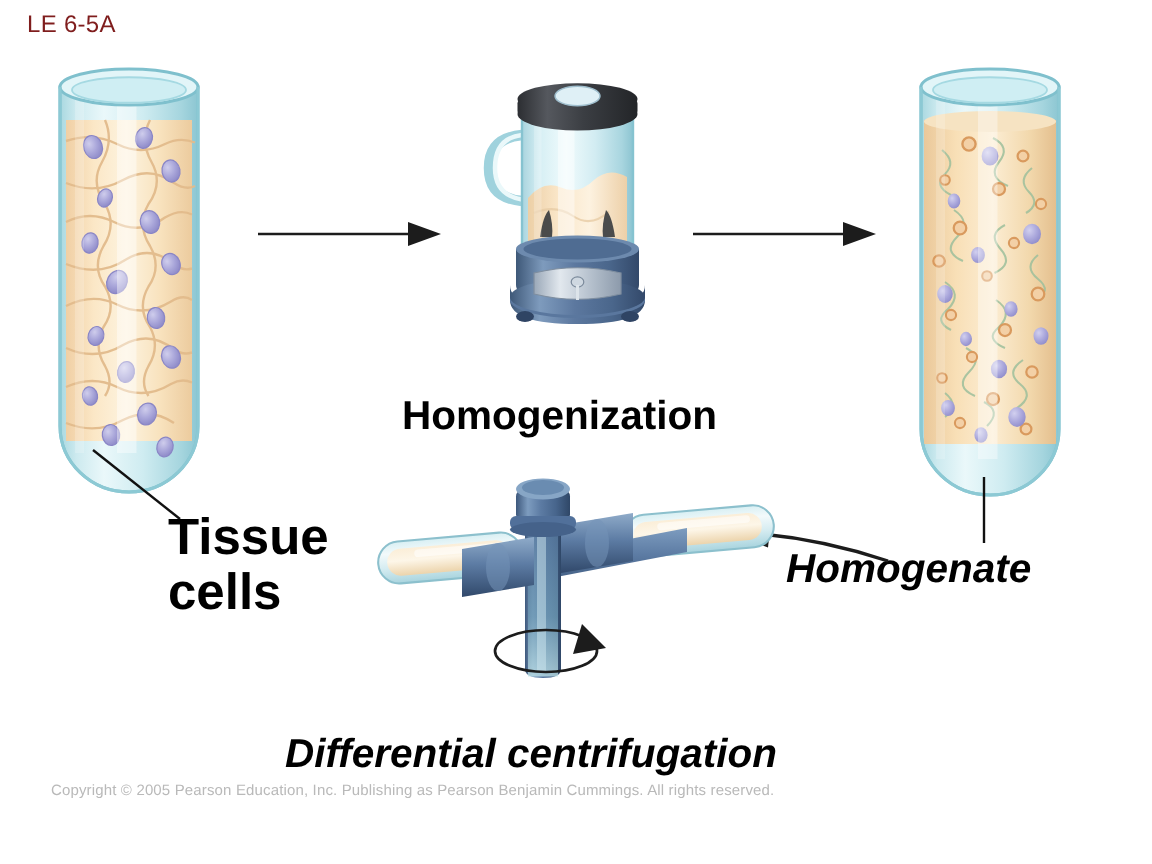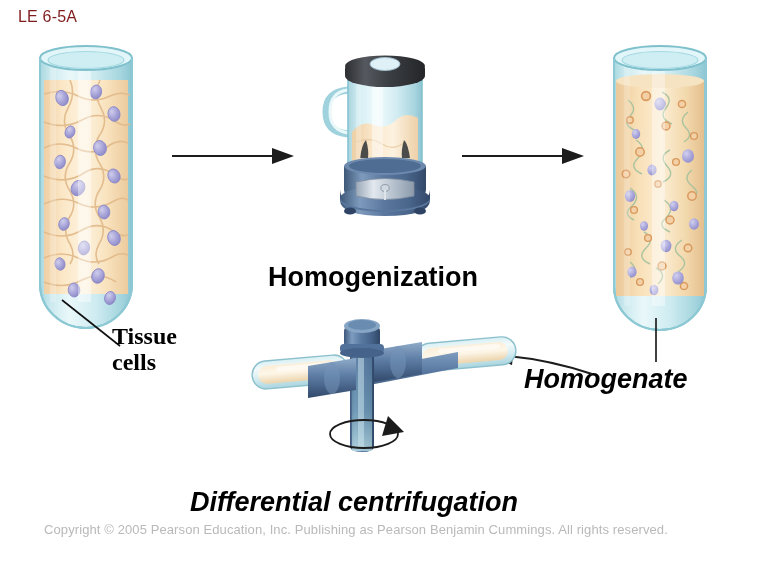--- a/index.html
+++ b/index.html
@@ -28,23 +28,22 @@
 
   
   .bold-label {
     font-weight: bold;
     color: #000000;
     line-height: 1.08;
     white-space: pre-line;
   }
   #label-tissue-cells {
     left: 112px;
-    top: 324px;
-    font-size: 24px;
-    font-family: Liberation Serif, serif;
+    top: 340px;
+    font-size: 34px;
   }
   #label-homogenization {
     left: 268px;
     top: 248px;
     font-size: 27px;
     margin-top: 15px;
   }
   #label-homogenate {
     left: 524px;
     top: 365px;
@@ -53,23 +52,23 @@
   }
   #label-differential {
     left: 190px;
     top: 488px;
     font-size: 27px;
     font-style: italic;
   }
 
   
   #copyright {
-    left: 44px;
+    left: 34px;
     top: 522px;
-    font-size: 13px;
+    font-size: 10px;
     color: #b9b9b9;
     letter-spacing: 0.1px;
   }
 
   
   svg { display: block; overflow: visible; }
 </style>
 </head>
 <body>
 

